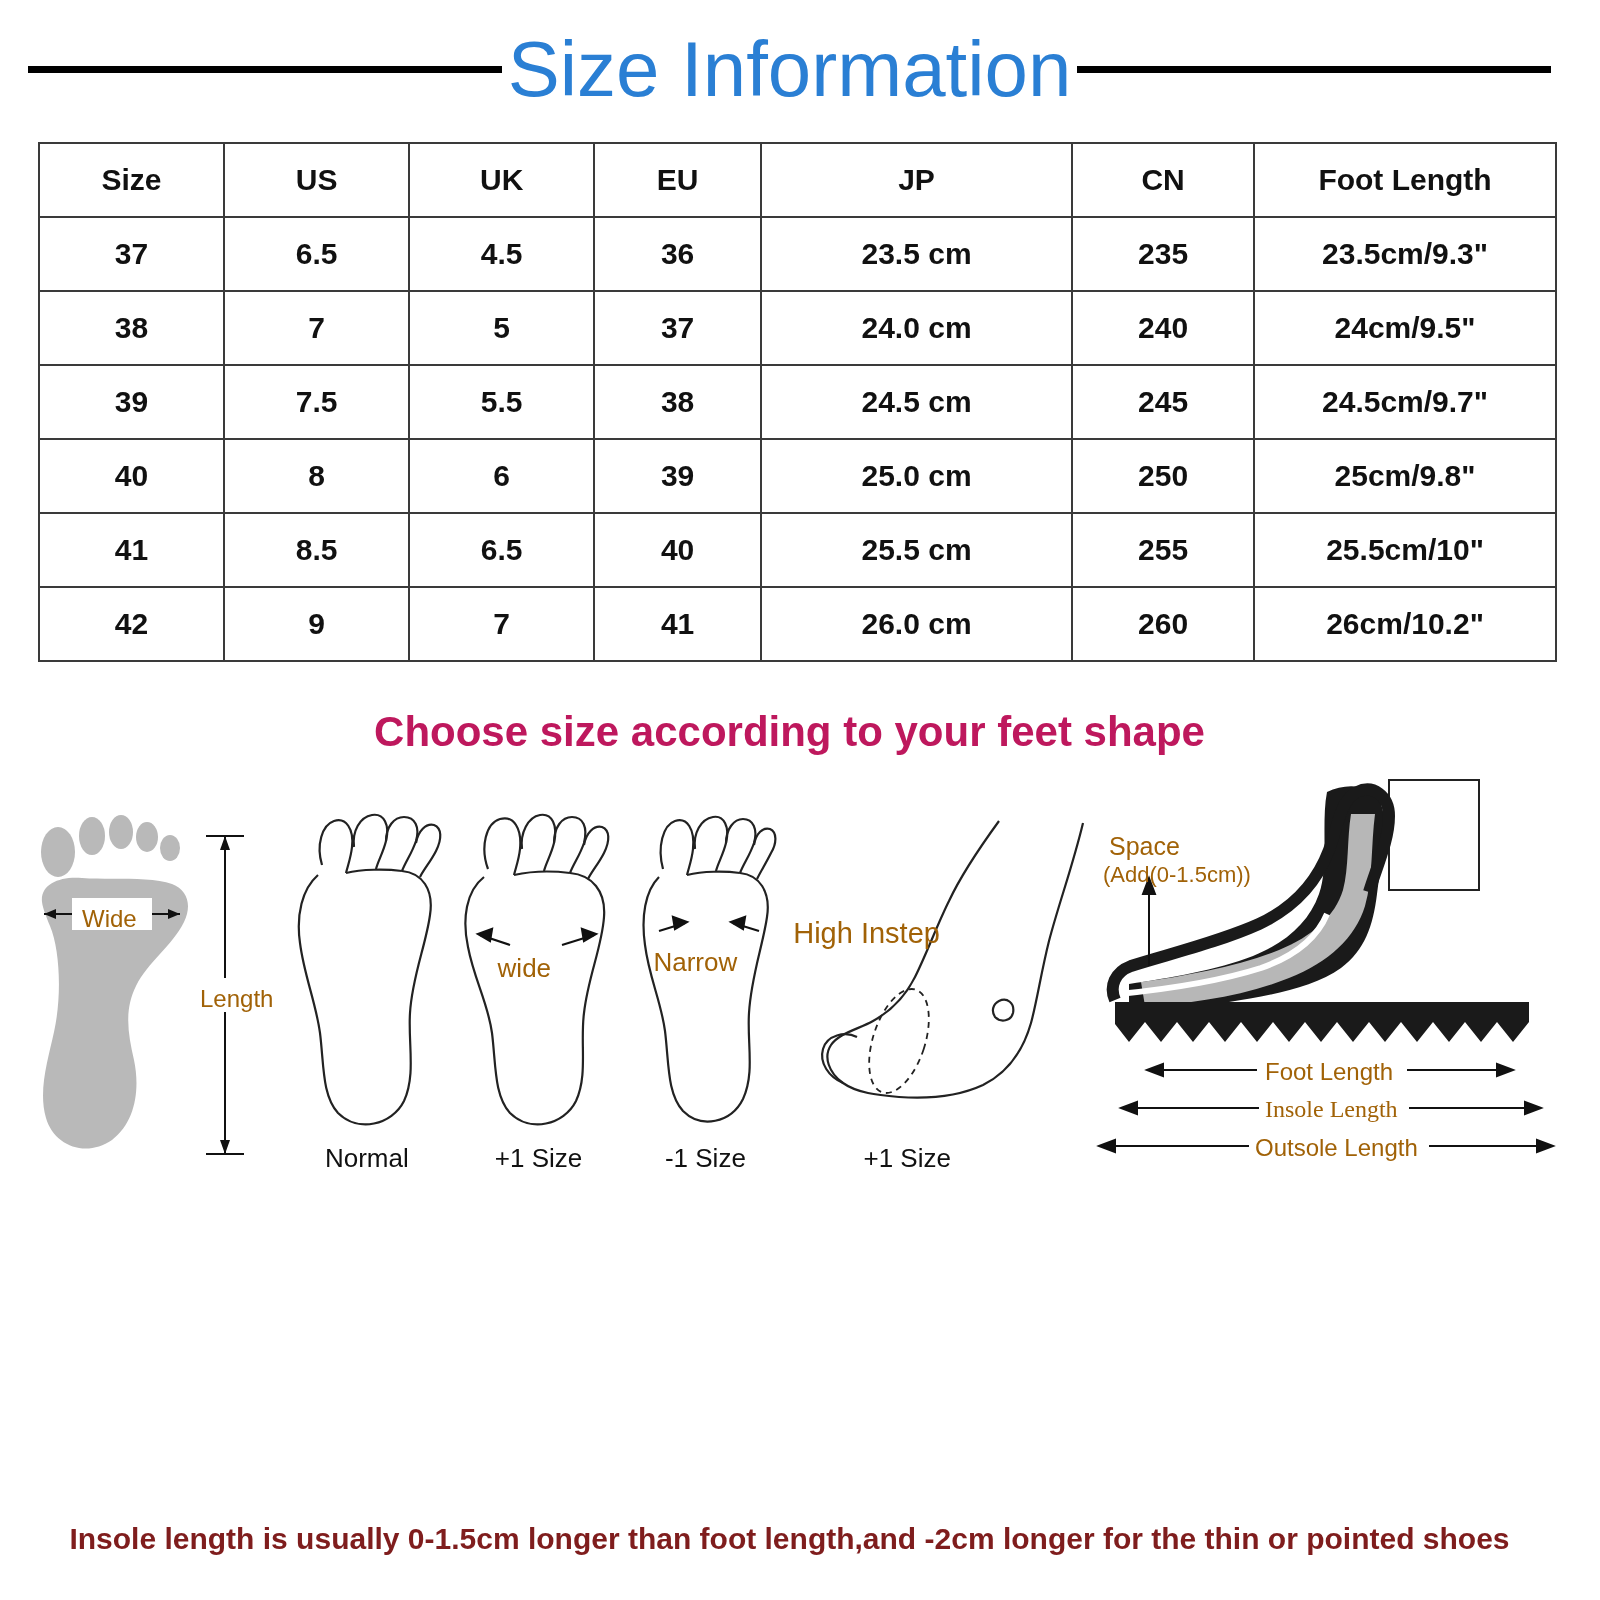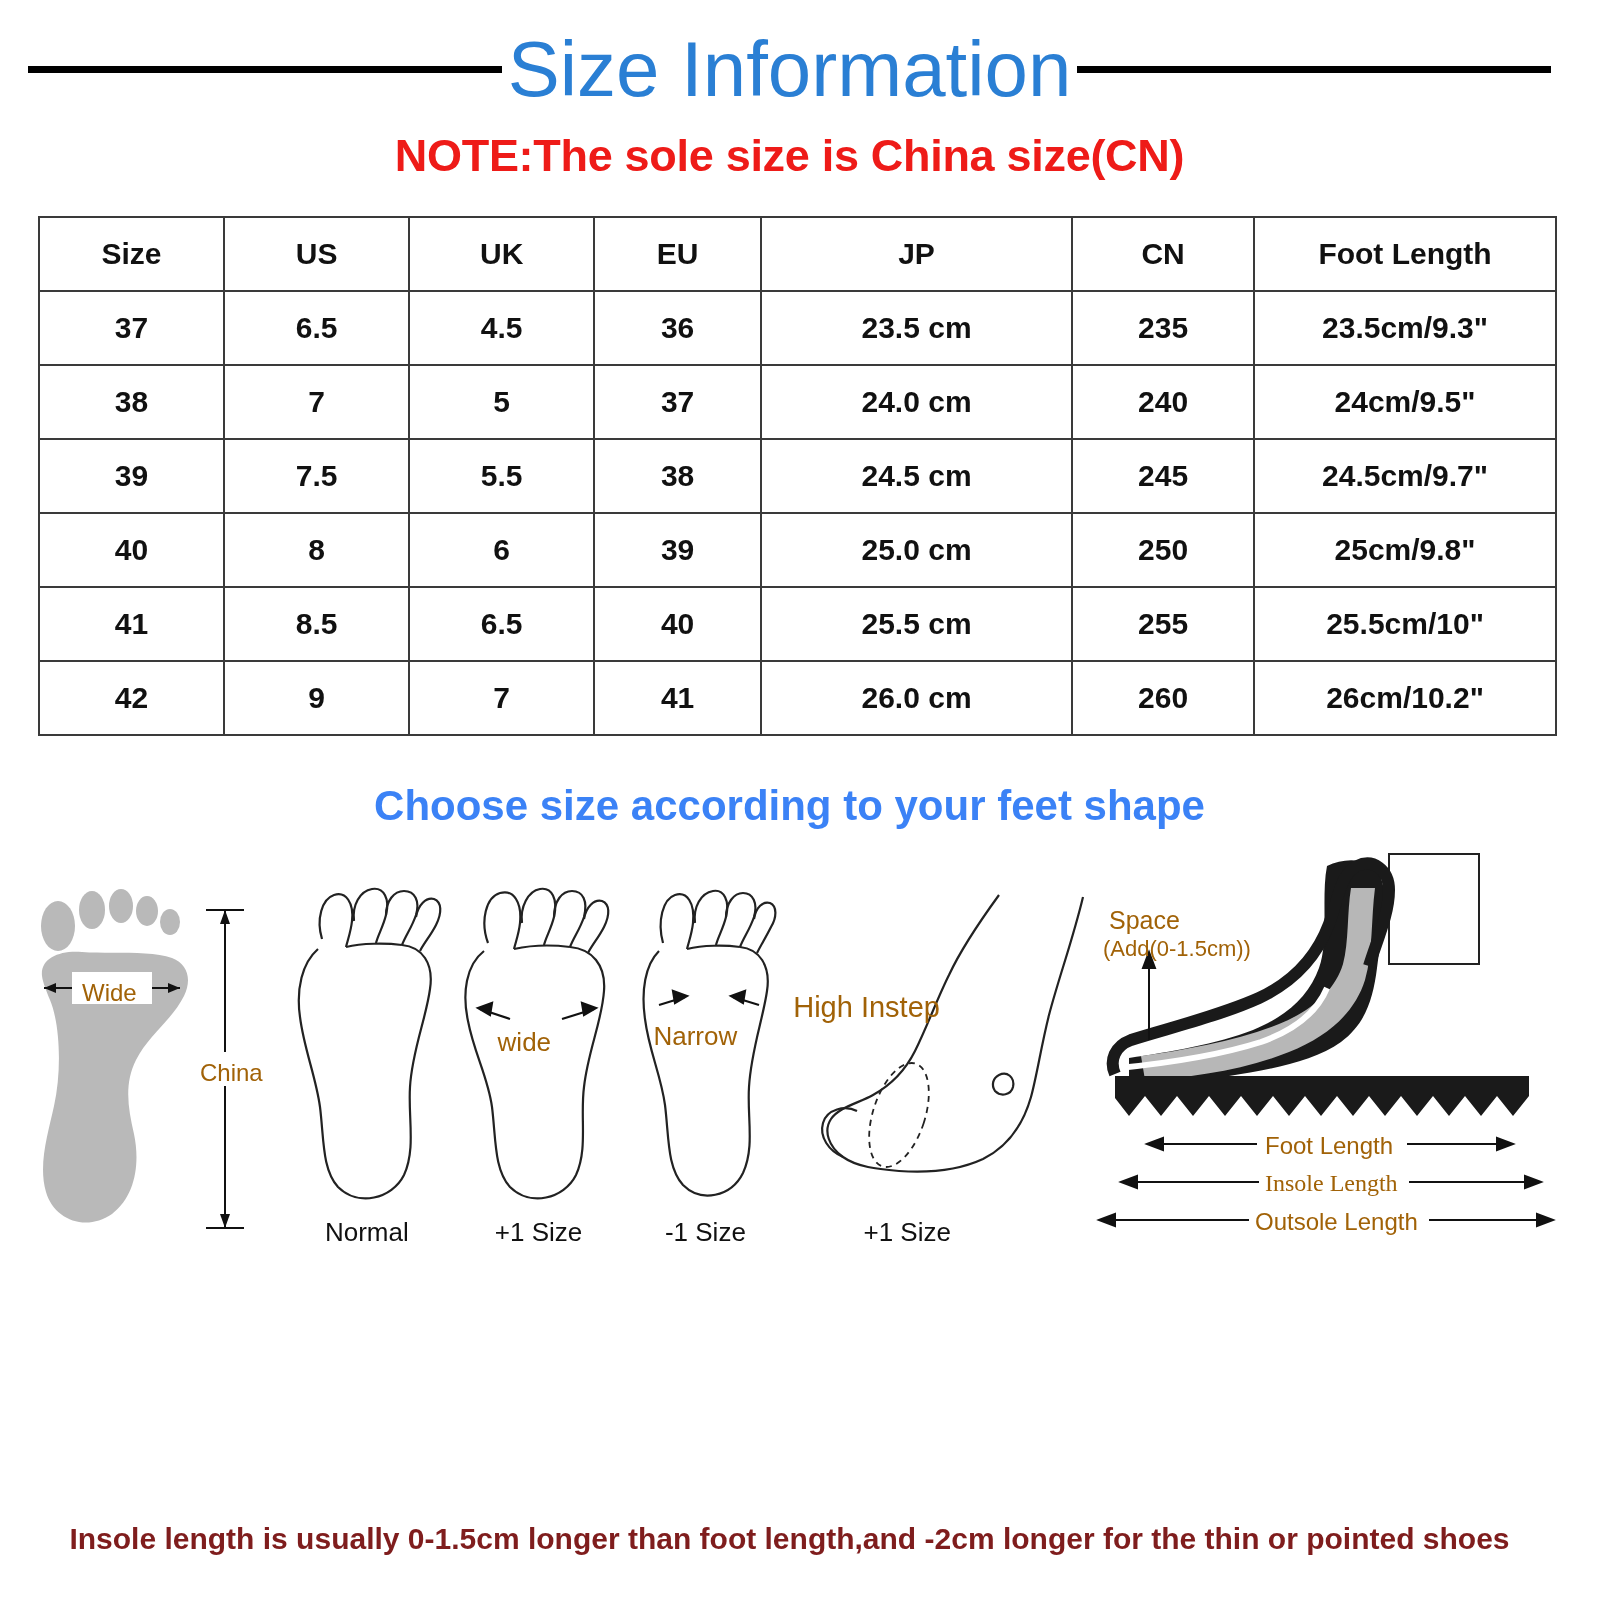--- a/index.html
+++ b/index.html
@@ -82,21 +82,21 @@
   col.c-us   { width: 12.2%; }
   col.c-uk   { width: 12.2%; }
   col.c-eu   { width: 11.0%; }
   col.c-jp   { width: 20.5%; }
   col.c-cn   { width: 12.0%; }
   col.c-fl   { width: 19.9%; }
 
   
   .subnote {
     text-align: center;
-    color: #3b82f6;
+    color: #be185d;
     font-weight: bold;
     font-size: 42px;
     margin-top: 46px;
   }
 
   
   .diagrams {
     position: relative;
     margin-top: 18px;
     padding: 0 20px;
@@ -142,21 +142,20 @@
 <body>
 
 <div class="page">
 
   <div class="title-row">
     <div class="title-rule"></div>
     <div class="title-text">Size Information</div>
     <div class="title-rule"></div>
   </div>
 
-  <div class="note">NOTE:The sole size is China size(CN)</div>
 
   <div class="table-wrap">
     <table class="size-table">
       <colgroup>
         <col class="c-size">
           <col class="c-us">
           <col class="c-uk">
           <col class="c-eu">
         <col class="c-jp">
           <col class="c-cn">
@@ -264,21 +263,21 @@
           <rect x="52" y="88" width="80" height="32" fill="#ffffff"></rect>
 
           <line x1="205" y1="26" x2="205" y2="344" stroke="#111" stroke-width="2"></line>
           <polygon points="205,26 200,40 210,40" fill="#111"></polygon>
           <polygon points="205,344 200,330 210,330" fill="#111"></polygon>
           <line x1="186" y1="26" x2="224" y2="26" stroke="#111" stroke-width="2"></line>
           <line x1="186" y1="344" x2="224" y2="344" stroke="#111" stroke-width="2"></line>
           <rect x="178" y="168" width="58" height="34" fill="#ffffff"></rect>
         </svg>
         <div class="lbl" style="left:62px; top:95px;">Wide</div>
-        <div class="lbl" style="left:180px; top:175px;">China</div>
+        <div class="lbl" style="left:180px; top:175px;">Length</div>
       </div>
 
       <div class="diag" style="width:170px;">
         <svg width="165" height="340" viewBox="0 0 165 340">
           <g fill="none" stroke="#222" stroke-width="2.2">
             <path d="M 40 70 C 34 50, 40 30, 52 26 C 64 22, 72 34, 70 52 C 69 62, 66 70, 64 78"></path>
             <path d="M 72 52 C 70 36, 78 22, 90 20 C 102 18, 108 30, 104 46 C 101 58, 96 66, 94 74"></path>
             <path d="M 104 46 C 104 32, 112 22, 122 22 C 133 22, 138 32, 134 46 C 130 58, 124 66, 120 76"></path>
             <path d="M 134 48 C 136 36, 144 28, 152 30 C 160 33, 160 44, 154 56 C 149 66, 142 74, 138 82"></path>
             <path d="M 36 80 C 20 94, 14 120, 18 148 C 22 180, 34 208, 38 238 C 42 270, 40 300, 56 318 C 76 338, 110 330, 122 306 C 134 280, 126 248, 128 218 C 130 182, 144 150, 148 120 C 152 94, 140 78, 120 76"></path>

